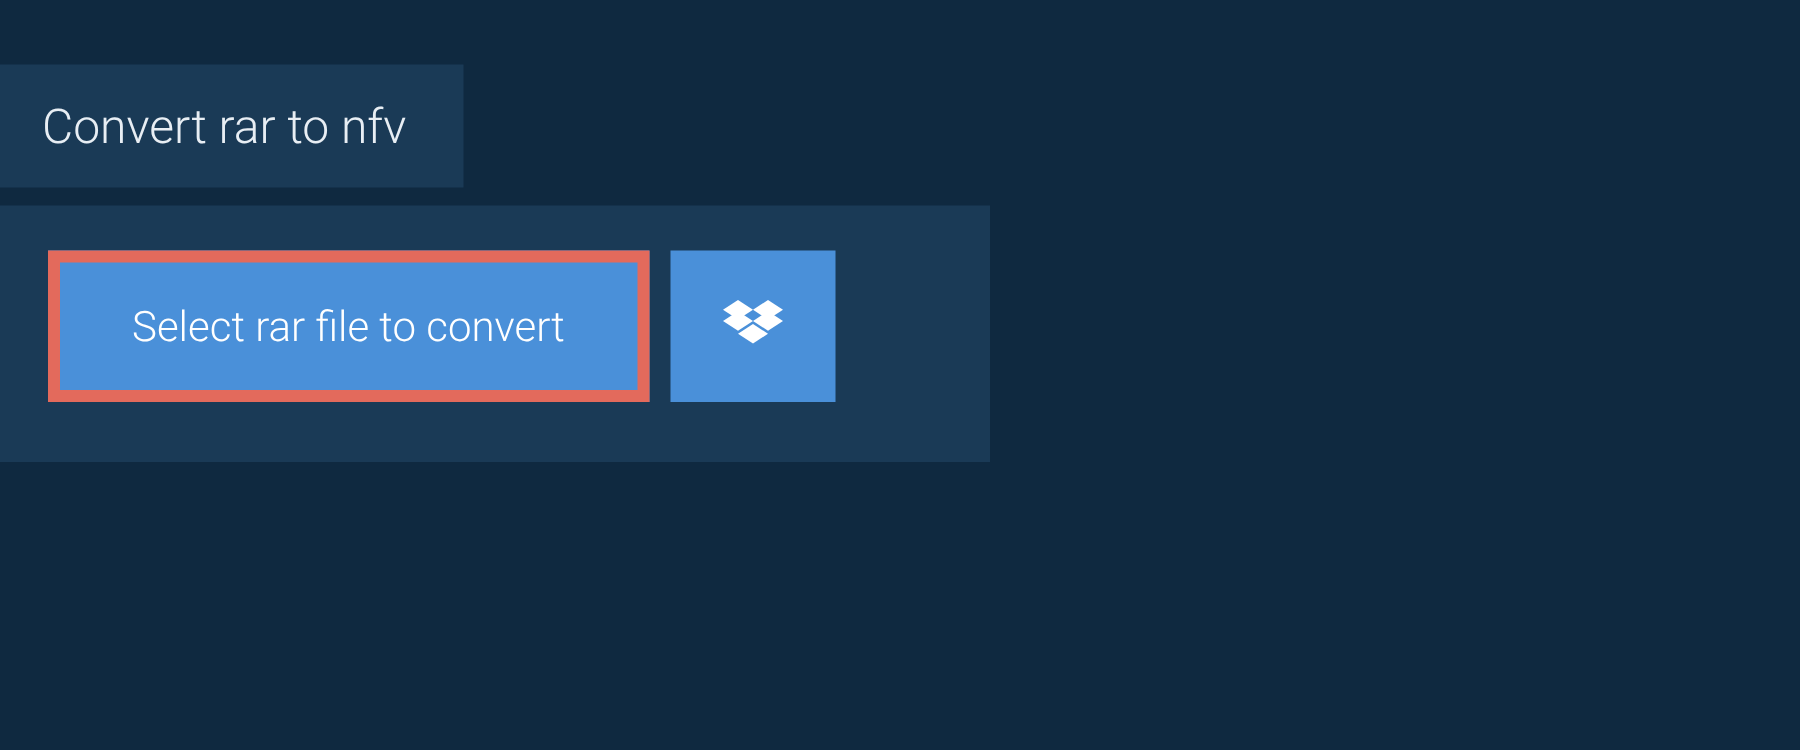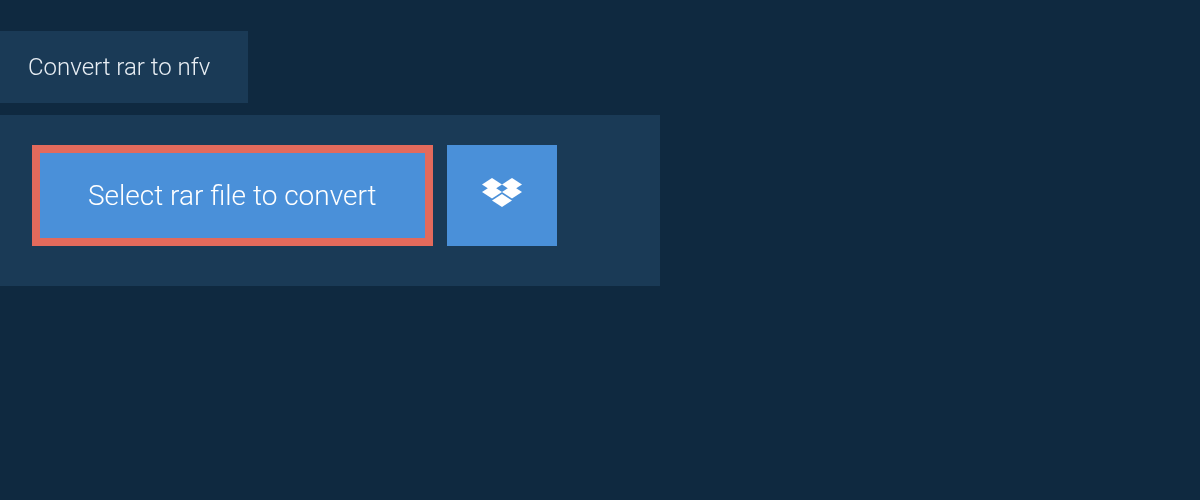--- a/index.html
+++ b/index.html
@@ -12,23 +12,23 @@
       height: 500px;
       background: #0f2940;
       font-family: -apple-system, BlinkMacSystemFont, "Segoe UI", Roboto, "Helvetica Neue", Arial, sans-serif;
       overflow: hidden;
     }
     .tab-header {
       background: #1a3a56;
       display: inline-block;
       padding: 22px 38px 22px 28px;
       color: #e8eef4;
-      font-size: 24px;
+      font-size: 32px;
       font-weight: 300;
-      margin-top: 31px;
+      margin-top: 43px;
       margin-left: 0;
     }
     .panel {
       background: #1a3a56;
       padding: 30px 32px 40px 32px;
       width: 660px;
       margin-top: 12px;
     }
     .button-row {
       display: flex;

